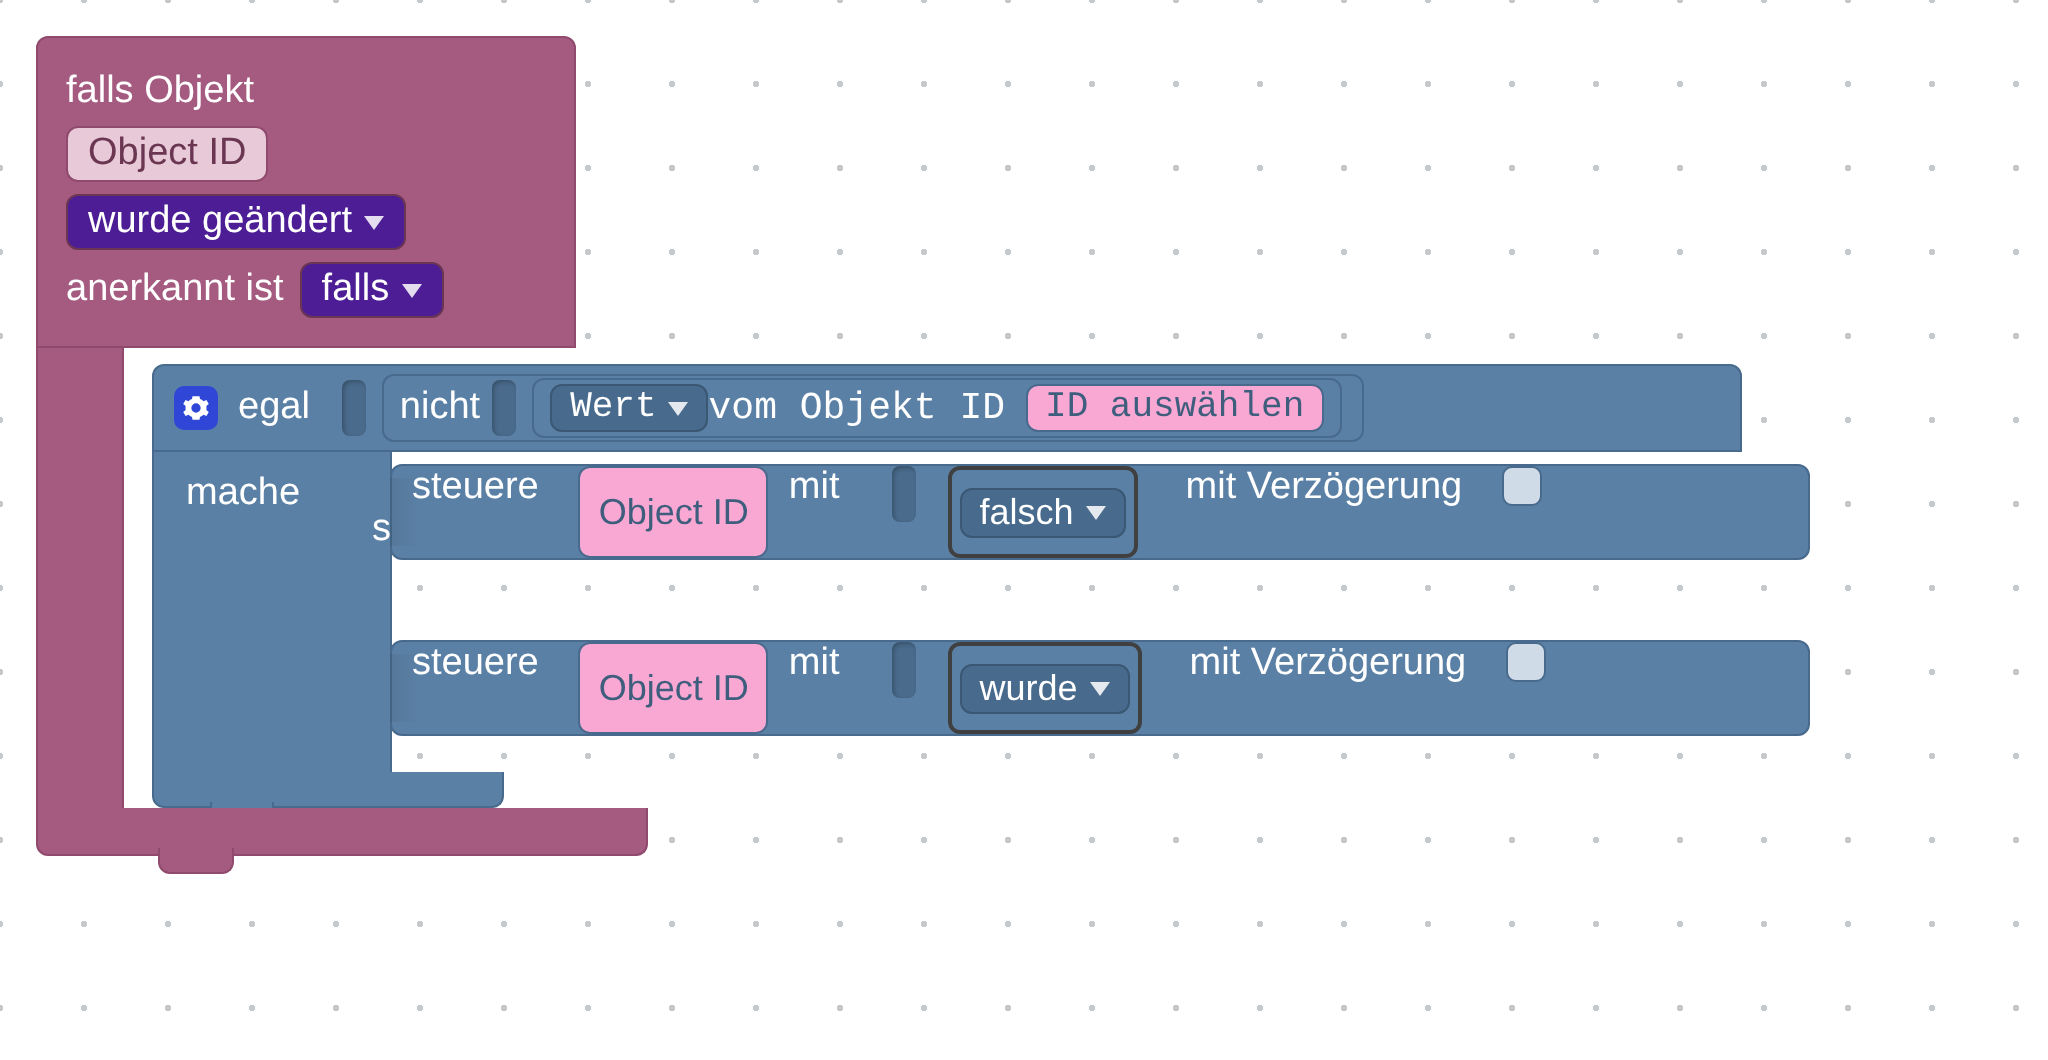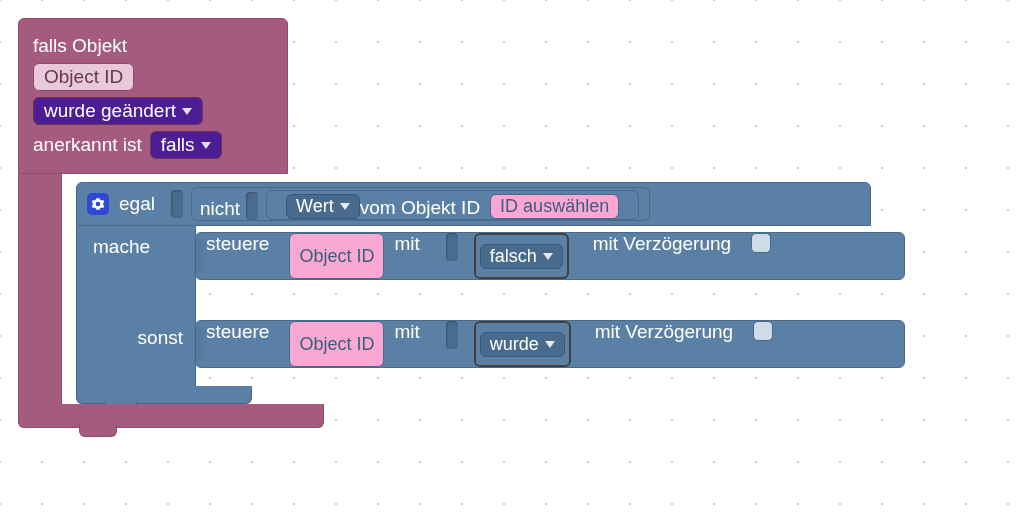--- a/index.html
+++ b/index.html
@@ -125,28 +125,28 @@
   .lbl { margin-right: 10px; white-space: nowrap; }
   .puzzle-gap {
     width: 12px; height: 28px;
     background: #4a6b8c;
     border-radius: 4px;
     margin: 0 6px;
     box-shadow: inset 1px 1px 2px rgba(0,0,0,.25);
   }
   .inner-block {
     display: inline-flex;
-    align-items: flex-end;
+    align-items: center;
     background: #5b80a5;
     border: 1px solid #486a8c;
     border-radius: 6px;
     height: 34px;
     padding: 0 8px;
     gap: 0;
-    margin: 0 2px;
+    margin: 13px 2px;
   }
   .chip-blue {
     background: #f9a8d4;
     color: #3f5e7d;
     border: 1px solid #486a8c;
     border-radius: 6px;
     padding: 1px 9px;
     font-size: 18px;
     display: inline-flex;
     align-items: center;
@@ -169,23 +169,22 @@
     display: flex;
   }
   .if-rail {
     width: 120px;
     background: #5b80a5;
     border-left: 1px solid #486a8c;
     border-right: 1px solid #486a8c;
     padding: 10px 12px 10px 16px;
     color: #fff;
     display: flex;
-    flex-direction: column;
     justify-content: flex-start;
-    gap: 51px;
+    gap: 36px;
   }
   .if-slot {
     padding: 6px 0 18px 0;
   }
   .action-block {
     display: inline-flex;
     background: #5b80a5;
     border: 1px solid #486a8c;
     border-radius: 6px;
     height: 48px;
@@ -283,21 +282,21 @@
           <span class="gear-icon">
             <svg width="14" height="14" viewBox="0 0 24 24" fill="#fff">
                 <path d="M12 8a4 4 0 100 8 4 4 0 000-8zm9 4c0 .6-.05 1.2-.15 1.76l2.1 1.64-2 3.46-2.48-1a9 9 0 01-3.05 1.77L15 22h-6l-.42-2.37a9 9 0 01-3.05-1.77l-2.48 1-2-3.46 2.1-1.64A9.1 9.1 0 013 12c0-.6.05-1.2.15-1.76L1.05 8.6l2-3.46 2.48 1a9 9 0 013.05-1.77L9 2h6l.42 2.37a9 9 0 013.05 1.77l2.48-1 2 3.46-2.1 1.64c.1.56.15 1.16.15 1.76z"></path>
               </svg>
           </span>
           <span class="lbl">egal</span>
           <span class="puzzle-gap"></span>
           <span class="inner-block">
             <span>nicht</span>
             <span class="puzzle-gap"></span>
-            <span class="inner-block" style="height:30px;padding:0 19px;">
+            <span class="inner-block" style="height:30px;padding:0 8px;font-family:Liberation Mono, monospace;">
               <span class="chip-blue-dark">
                 <span>Wert</span>
                 <span class="tri"></span>
               </span>
               <span class="lbl">vom Objekt ID</span>
               <span class="chip-blue">
                 <span>ID auswählen</span>
               </span>
             </span>
           </span>

